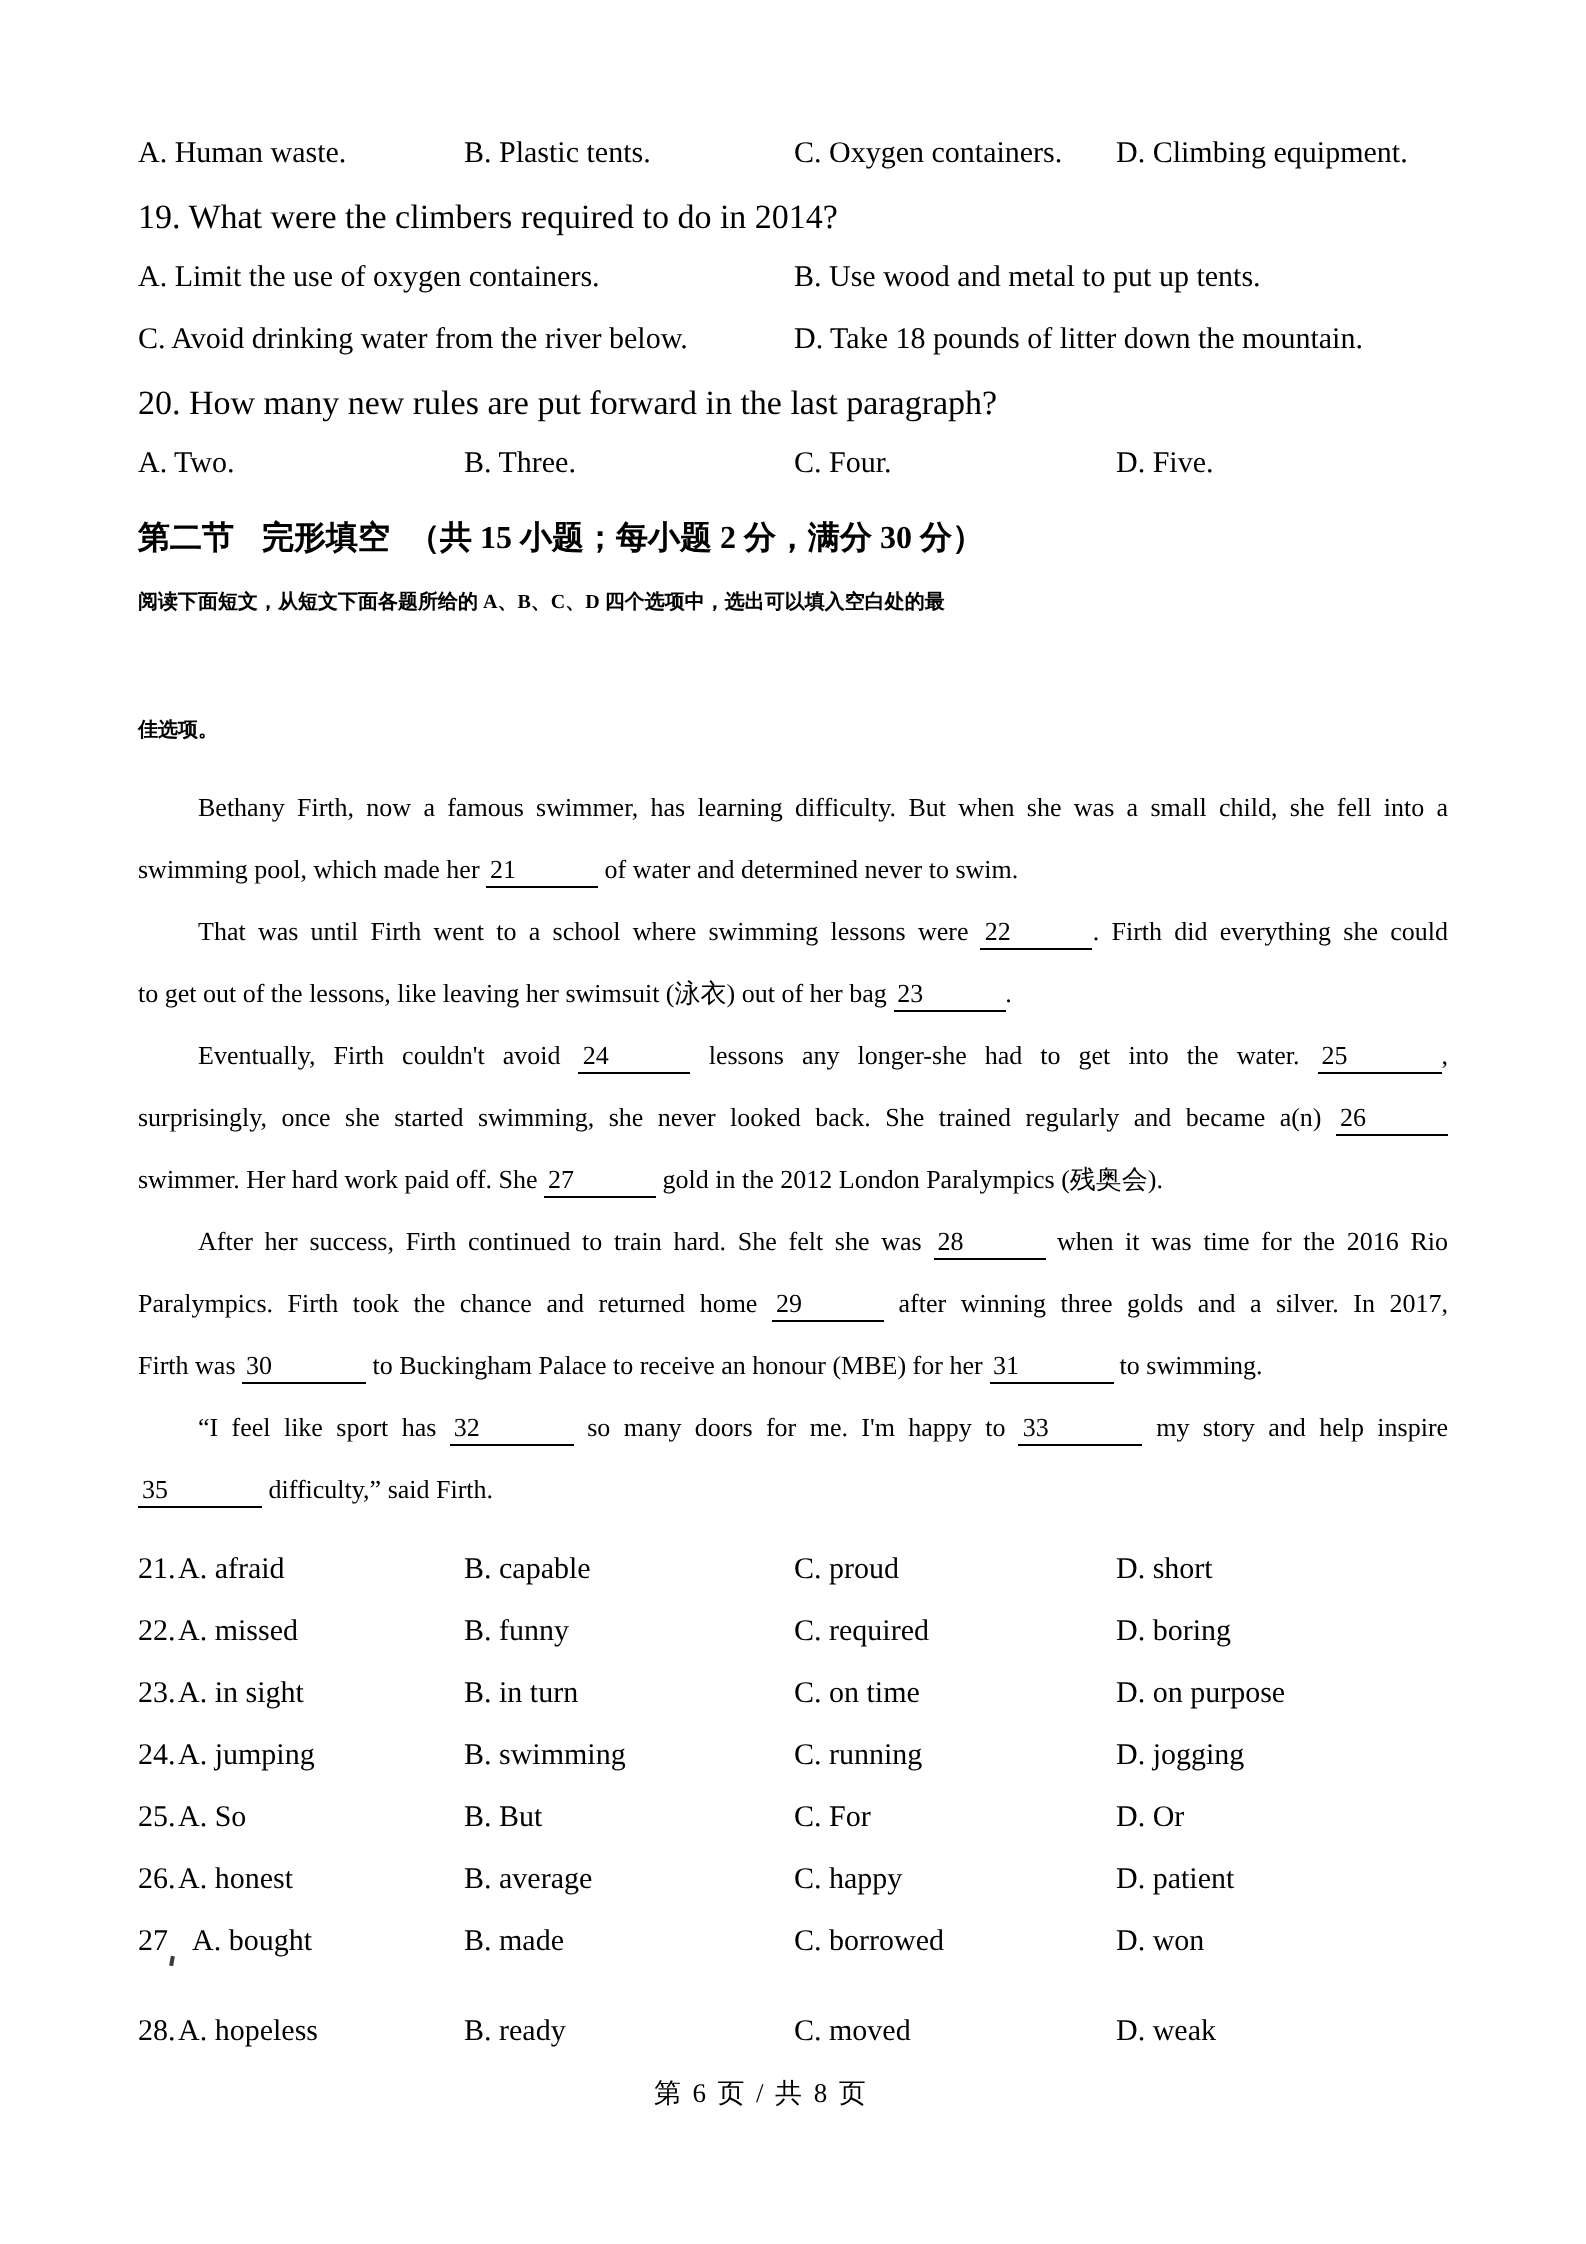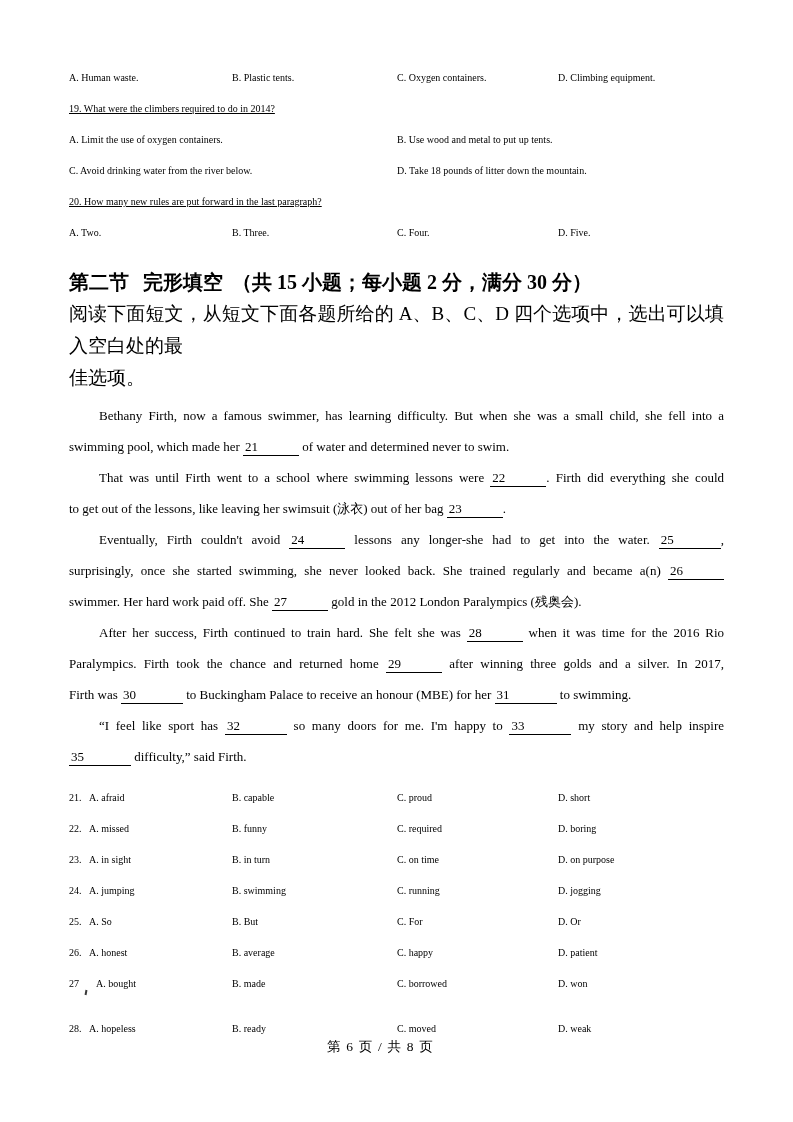--- a/index.html
+++ b/index.html
@@ -28,65 +28,63 @@
     left: 69px;
     top: 62px;
     width: 655px;
   }
 
   
   .mc-row {
     position: relative;
     height: 31px;
     line-height: 31px;
-    font-size: 10px;
+    font-size: 15px;
     white-space: nowrap;
   }
   .mc-row .opt {
     position: absolute;
     top: 0;
     line-height: 31px;
   }
   .col-a { left: 0px; }
   .col-b { left: 163px; }
   .col-c { left: 328px; }
   .col-d { left: 489px; }
   .col-half-a { left: 0px; }
   .col-half-b { left: 328px; }
 
   .q-line {
     height: 31px;
     line-height: 31px;
-    font-size: 10px;
-    white-space: nowrap;
-    text-decoration: underline;
+    font-size: 17px;
+    white-space: nowrap;
   }
 
   
   .sec-head {
     font-weight: bold;
-    font-size: 20px;
+    font-size: 16px;
     line-height: 32px;
     height: 32px;
     white-space: nowrap;
     font-family: "Liberation Serif", "DejaVu Serif", serif;
-    margin-top: 12px;
   }
   .sec-head .gap { display: inline-block; width: 14px; }
   .sec-head .gap2 { display: inline-block; width: 9px; }
 
   .instr {
-    font-weight: normal;
-    font-size: 19px;
+    font-weight: bold;
+    font-size: 10px;
     line-height: 32px;
     text-align: justify;
     text-justify: inter-character;
   }
   .instr .lineA { display: block; }
-  .instr .lineB { display: block; }
+  .instr .lineB { display: block; margin-top: 32px; }
 
   
   .para {
     font-size: 13px;
     line-height: 31px;
     text-align: justify;
     text-align-last: left;
     margin: 0;
   }
   .para .ln {

